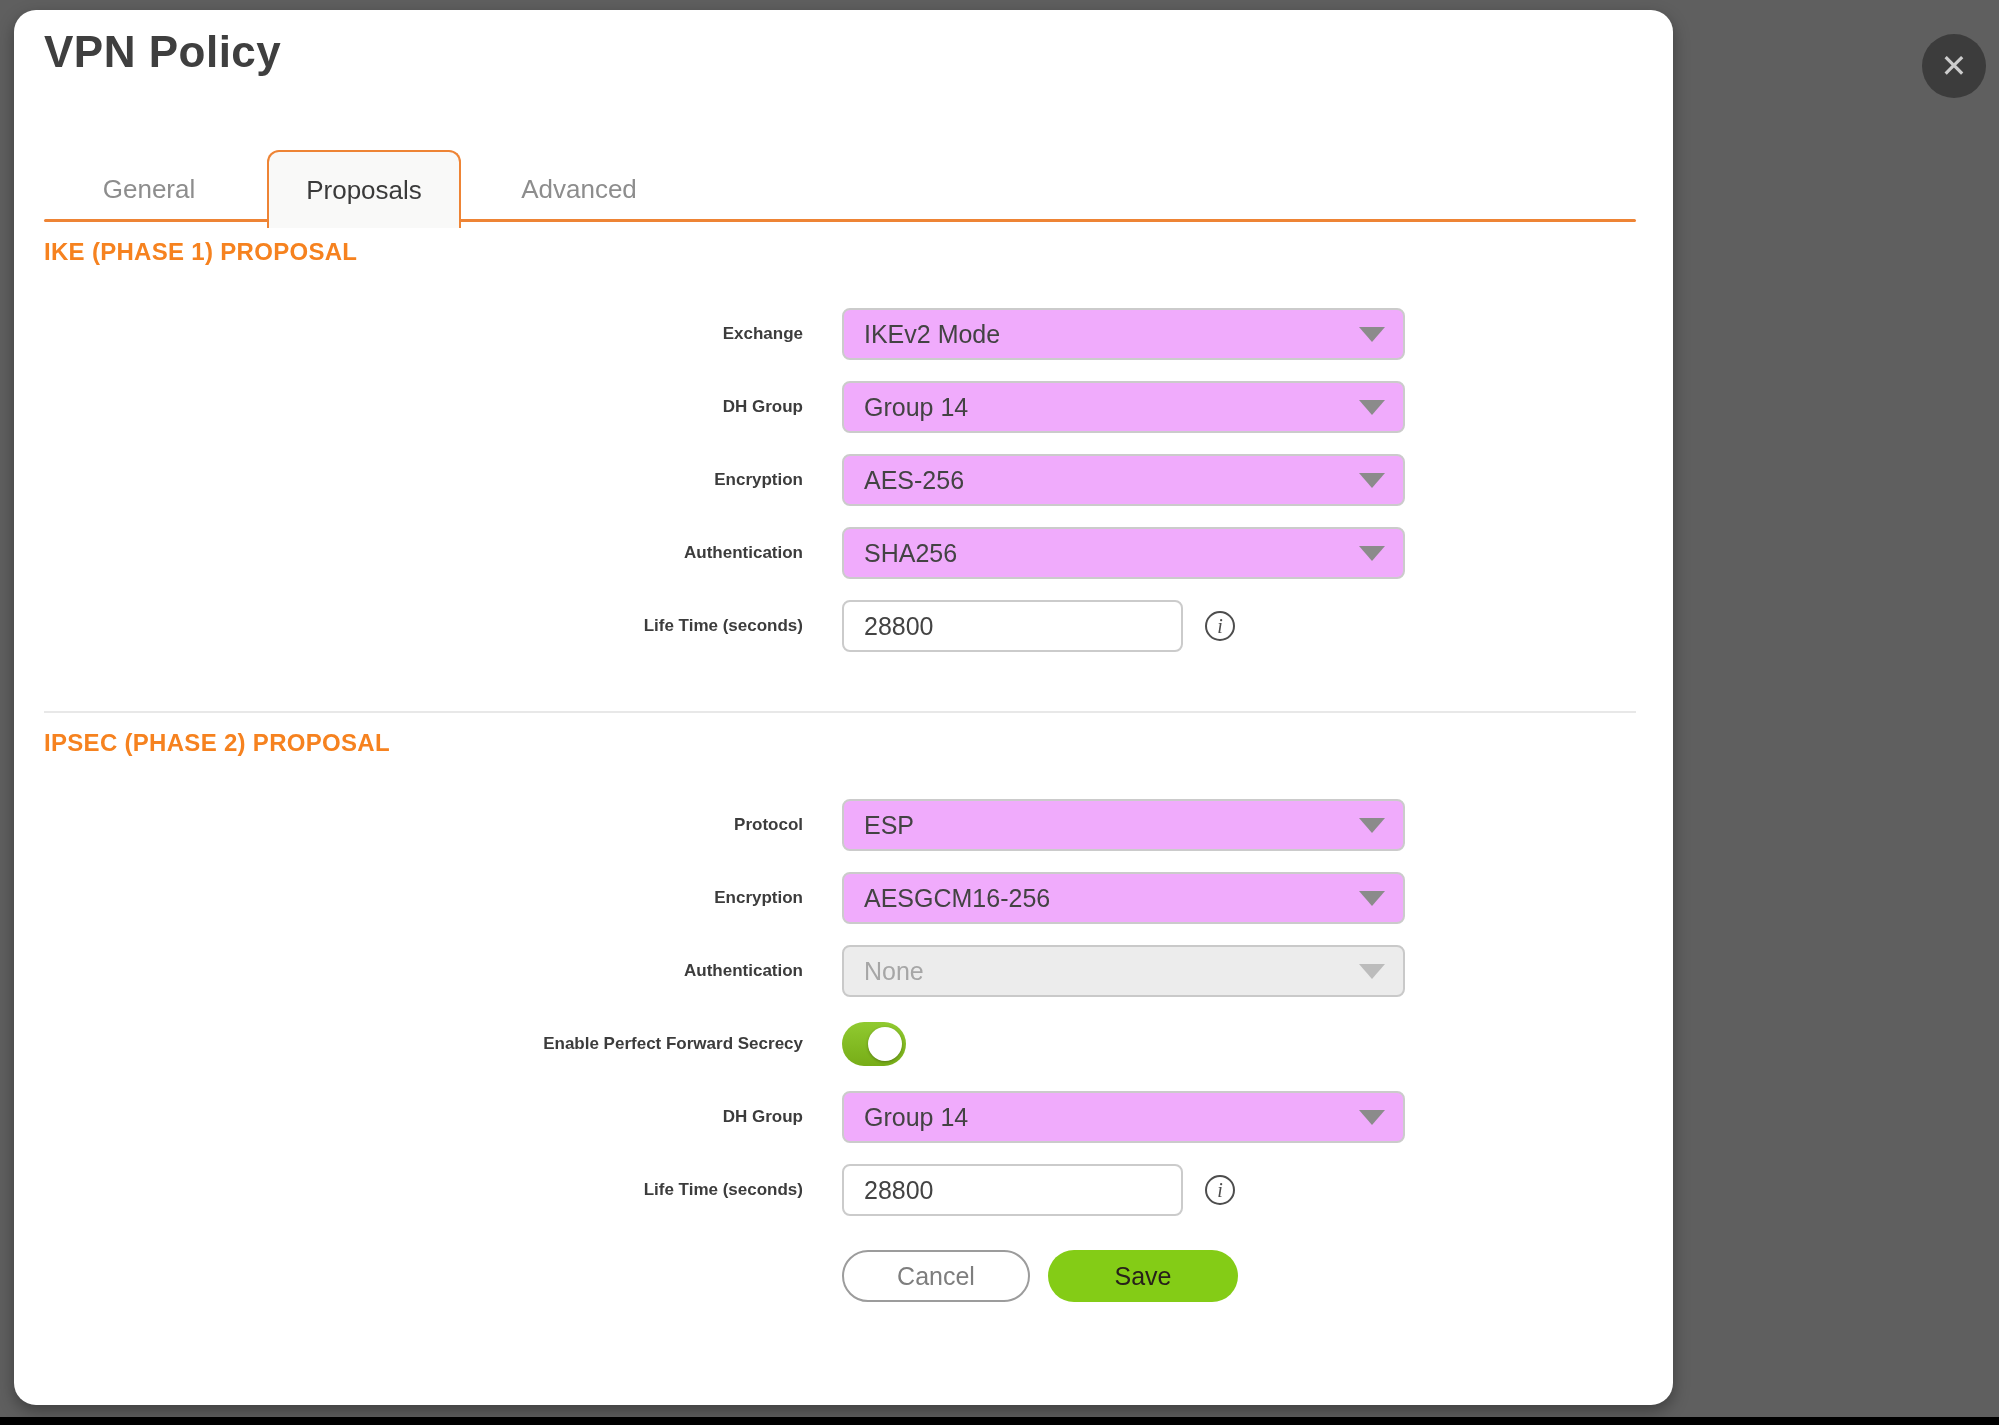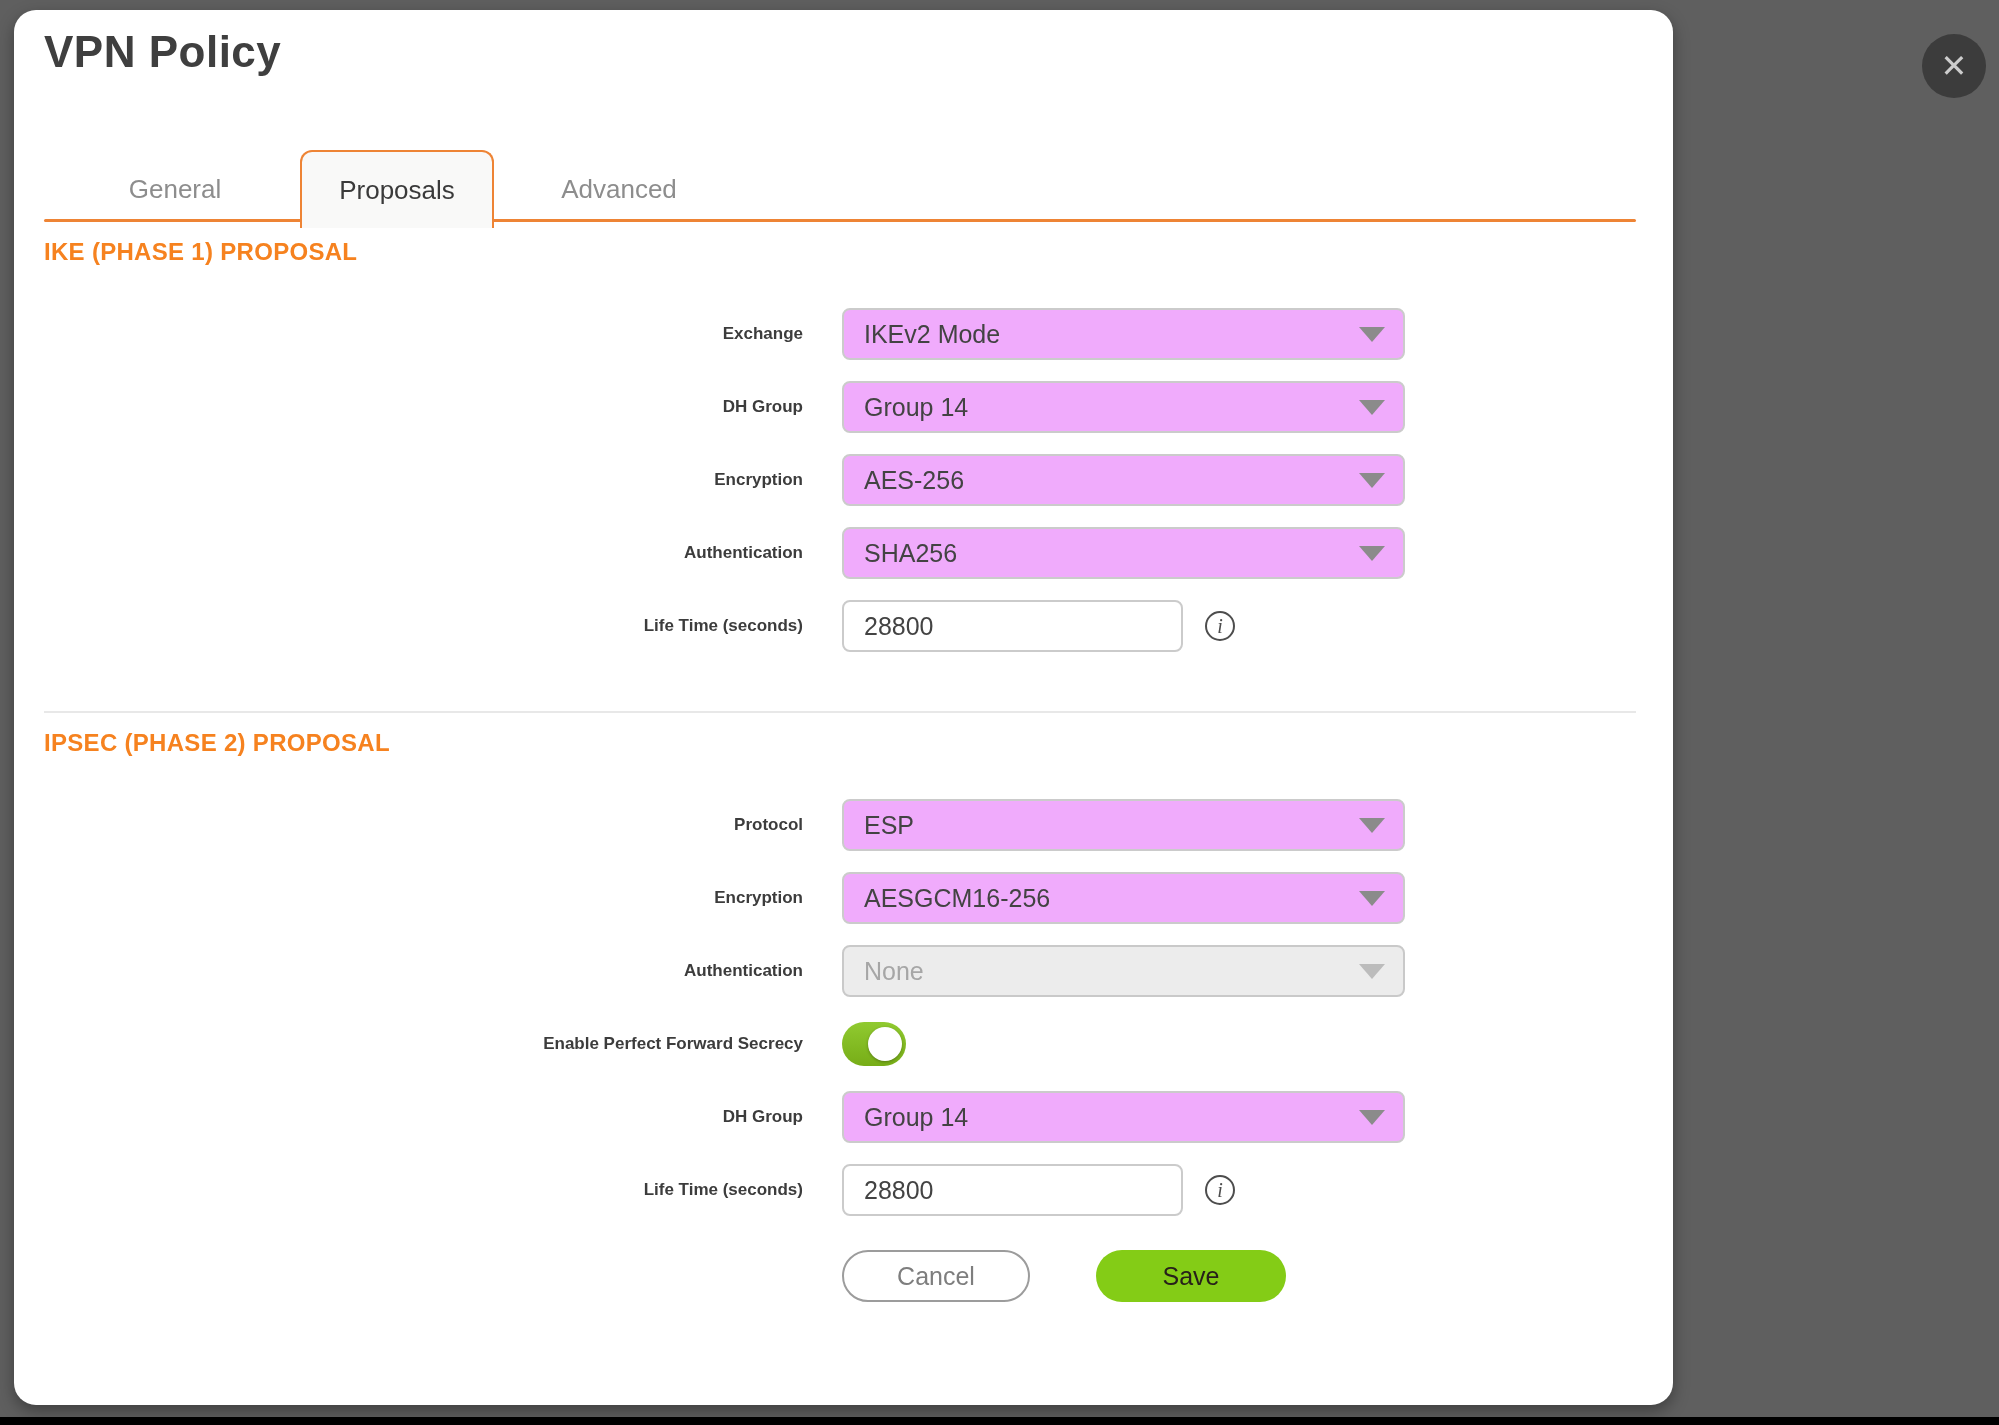--- a/index.html
+++ b/index.html
@@ -24,21 +24,21 @@
     border-radius:50%; background:#3c3c3c; z-index:5;
     display:flex; align-items:center; justify-content:center;
     color:#cdcdcd; font-size:32px; line-height:1; cursor:pointer;
   }
 
   .title { margin:14px 0 0 30px; font-size:44px; line-height:1.25; color:#3f3f3f; letter-spacing:0.5px; }
 
   
   .tabbar { position:relative; height:78px; margin-top:71px; }
   .tabline { position:absolute; left:30px; right:37px; bottom:6px; height:3px; background:#ee8435; border-radius:2px; }
-  .tabs { position:absolute; left:64px; top:0; height:78px; display:flex; gap:28px; }
+  .tabs { position:absolute; left:38px; top:0; height:78px; display:flex; gap:21px; }
   .tab {
     width:194px; display:flex; align-items:center; justify-content:center;
     font-size:26px; color:#8d8d8d; cursor:pointer;
   }
   .tab.active {
     background:#f9f9f8;
     border:2px solid #ee8435; border-bottom:none;
     border-radius:12px 12px 0 0;
     color:#3a3a3a; z-index:2;
   }
@@ -83,21 +83,21 @@
   .toggle {
     width:64px; height:44px; border-radius:22px; position:relative; cursor:pointer;
     background:linear-gradient(180deg,#90ca30,#77ad17);
   }
   .toggle .knob {
     position:absolute; top:5px; right:4px; width:34px; height:34px;
     border-radius:50%; background:#fff; box-shadow:0 1px 3px rgba(0,0,0,0.3);
   }
 
   
-  .btn-row { display:flex; margin:34px 0 0 828px;gap:48px; }
+  .btn-row { display:flex; margin:34px 0 0 828px; }
   .btn {
     height:52px; border-radius:26px; display:flex; align-items:center; justify-content:center;
     font-size:25px; cursor:pointer;
   }
   .btn-cancel { width:188px; background:#fff; border:2px solid #9c9c9c; color:#7e7e7e; }
   .btn-save { width:190px; margin-left:18px; background:#84cc16; border:none; color:#27201a; }
 </style>
 </head>
 <body>
 

